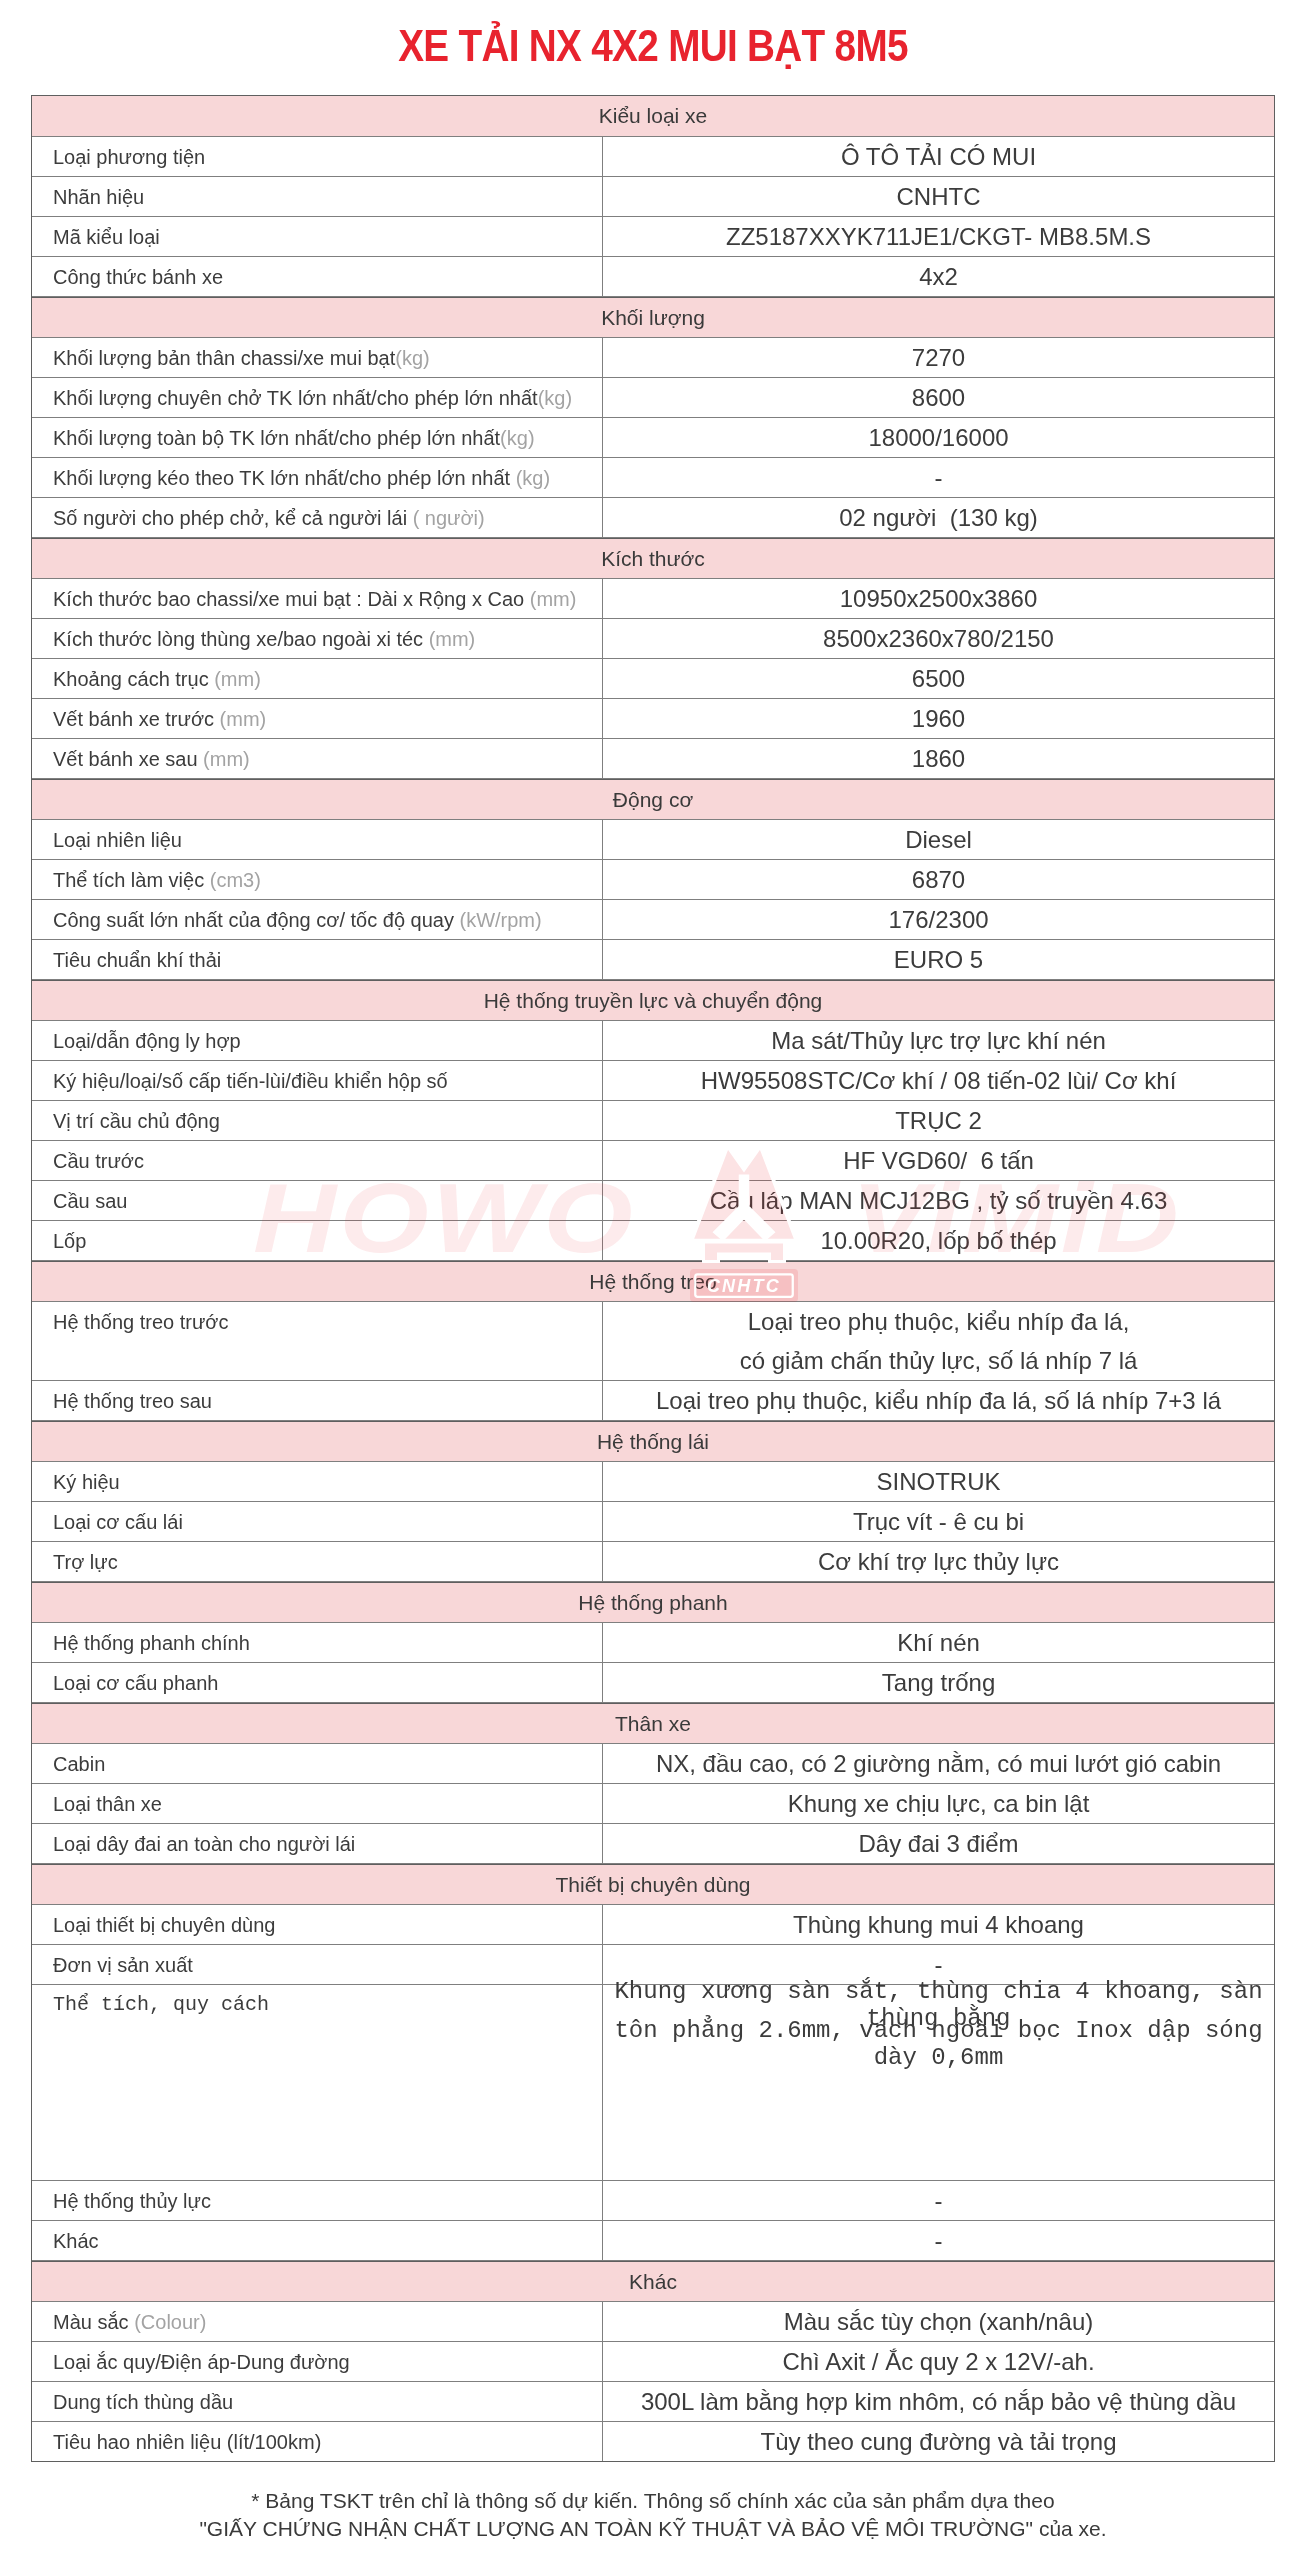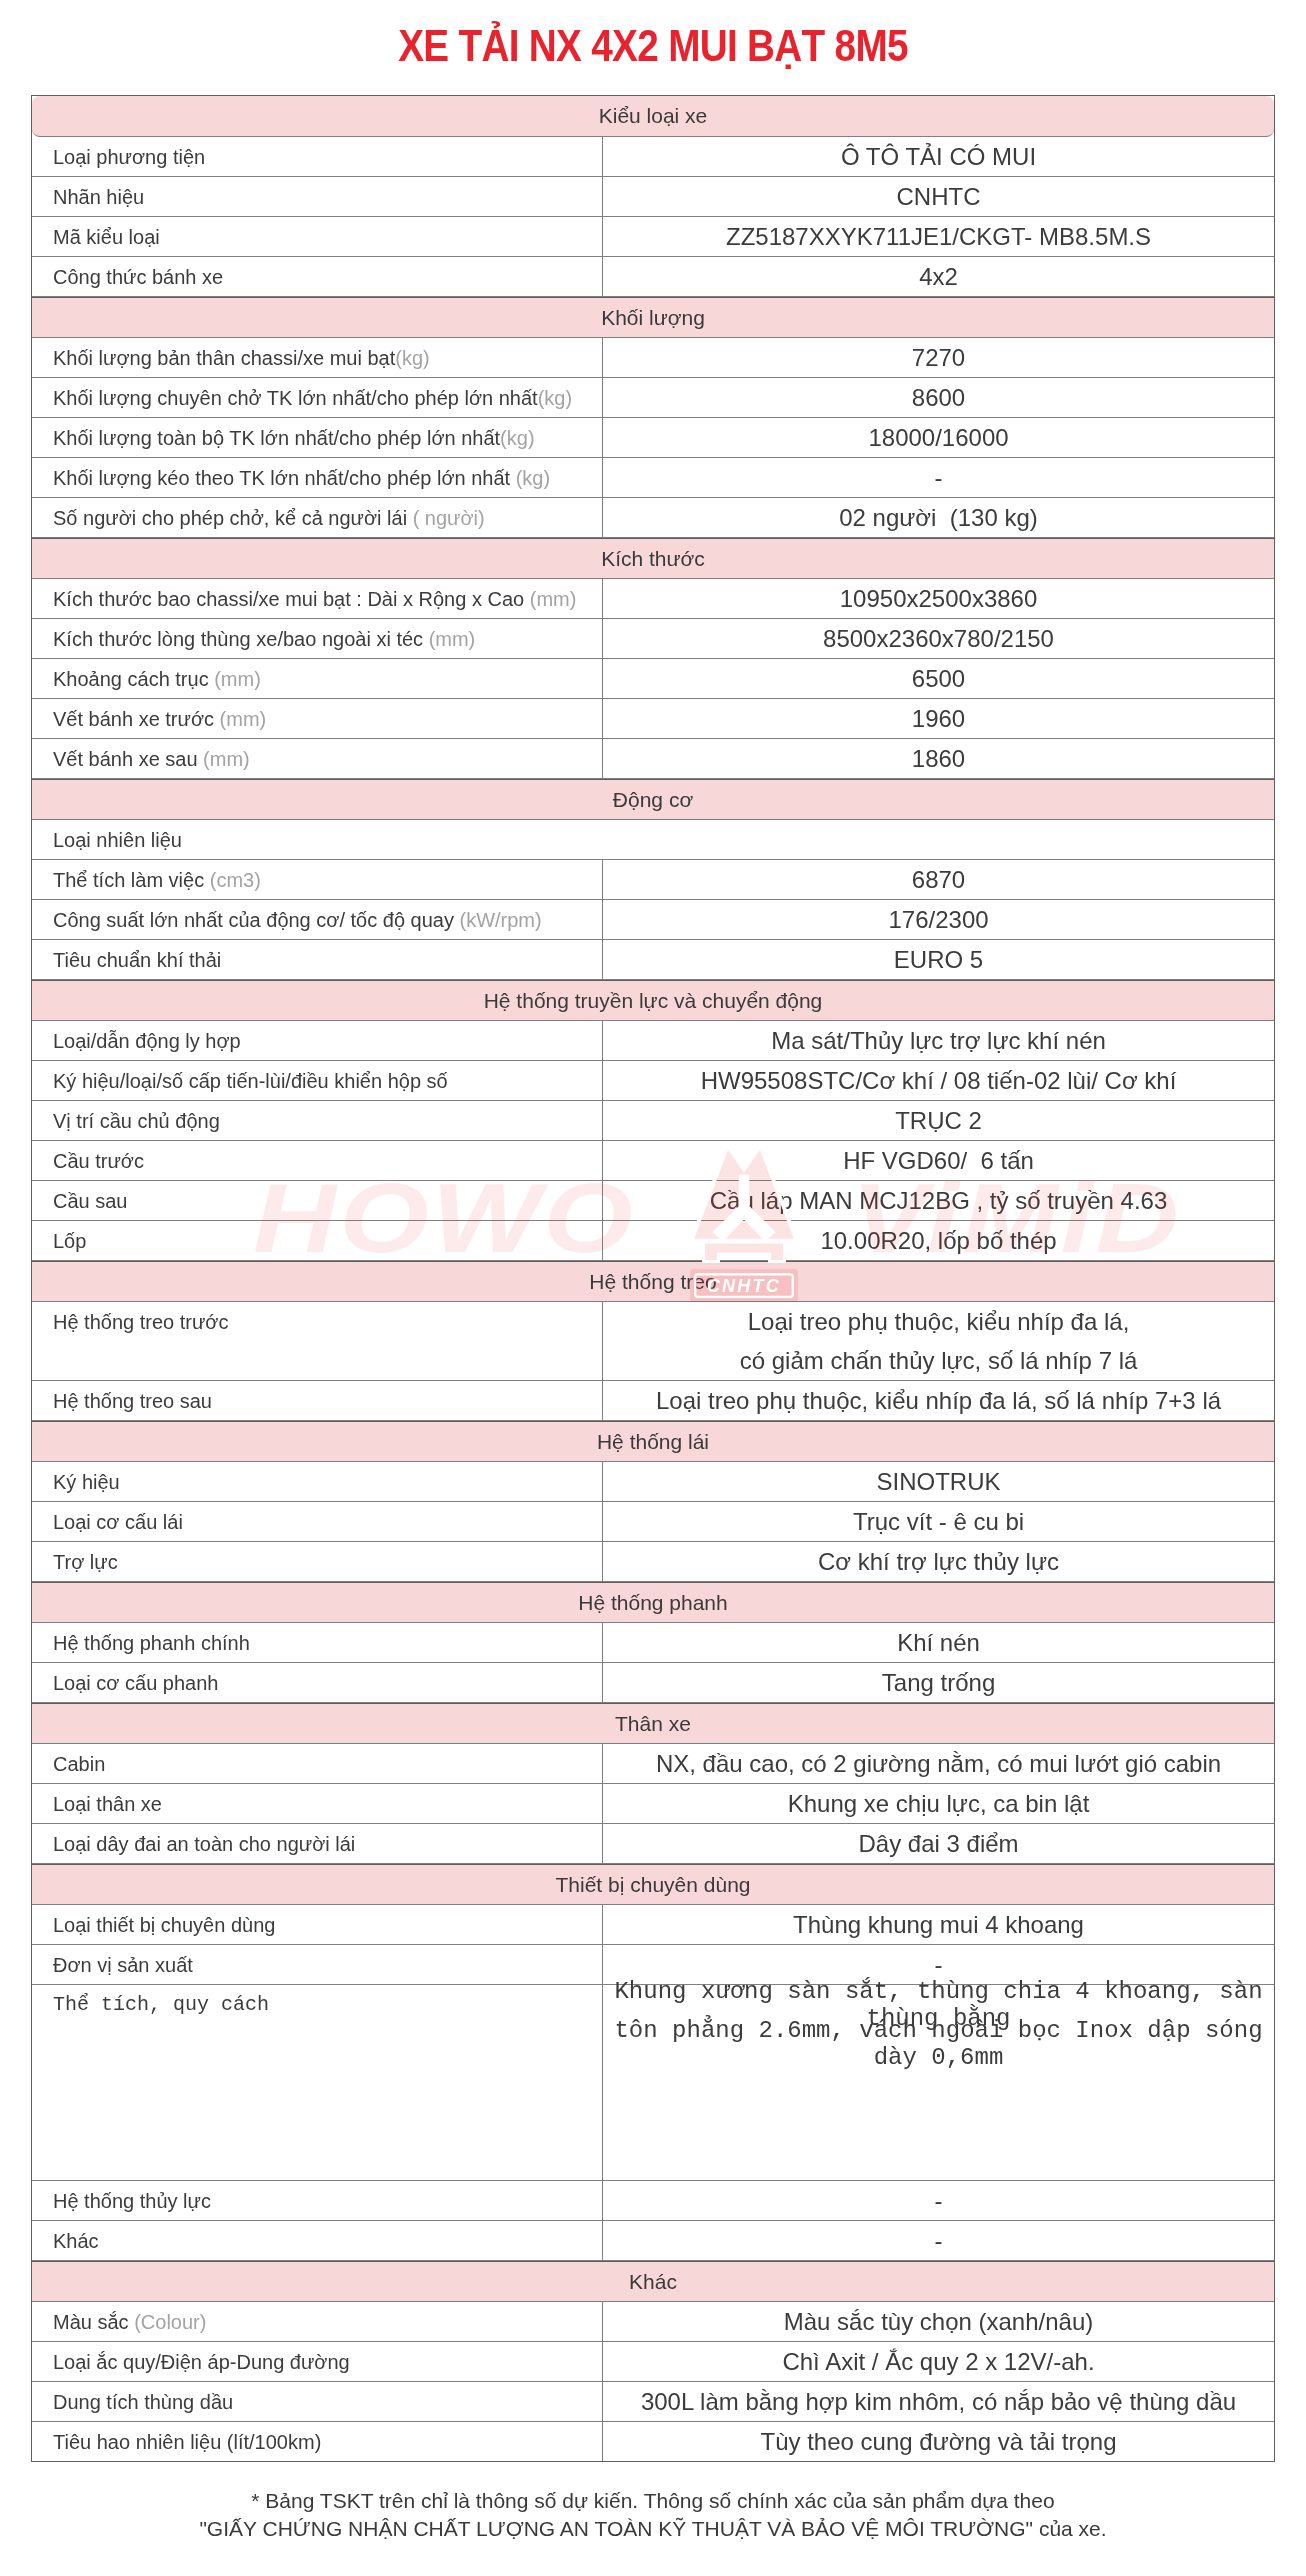--- a/index.html
+++ b/index.html
@@ -38,21 +38,21 @@
   }
   .section-header{
     height:41px;
     background:var(--header-pink);
     border-top:1.5px solid var(--section-border);
     border-bottom:0.8px solid var(--row-border);
     display:flex;align-items:center;justify-content:center;
     font-size:21px;
     color:#3a3a3a;
   }
-  .spec-table .section-header:first-child{border-top:none;border-radius:8px;}
+  .spec-table .section-header:first-child{border-top:none;}
   .spec-row{
     display:flex;
     min-height:39px;
     border-bottom:0.8px solid var(--row-border);
     background:transparent;
   }
   .spec-row:last-child{border-bottom:none;justify-content:center;}
   .cell{min-height:39px;}
   .label-cell{
     width:45.9%;
@@ -211,20 +211,23 @@
       </div>
       <div class="spec-row">
         <div class="cell label-cell"><span class="label-main">Vết bánh xe sau</span><span class="label-unit"> (mm)</span></div>
         <div class="cell value-cell">
           <div class="value-line">1860</div>
         </div>
       </div>
       <div class="section-header">Động cơ</div>
       <div class="spec-row">
         <div class="cell label-cell"><span class="label-main">Loại nhiên liệu</span></div>
+        <div class="cell value-cell">
+          <div class="value-line">Diesel</div>
+        </div>
       </div>
       <div class="spec-row">
         <div class="cell label-cell"><span class="label-main">Thể tích làm việc</span><span class="label-unit"> (cm3)</span></div>
         <div class="cell value-cell">
           <div class="value-line">6870</div>
         </div>
       </div>
       <div class="spec-row">
         <div class="cell label-cell"><span class="label-main">Công suất lớn nhất của động cơ/ tốc độ quay</span><span class="label-unit"> (kW/rpm)</span></div>
         <div class="cell value-cell">

